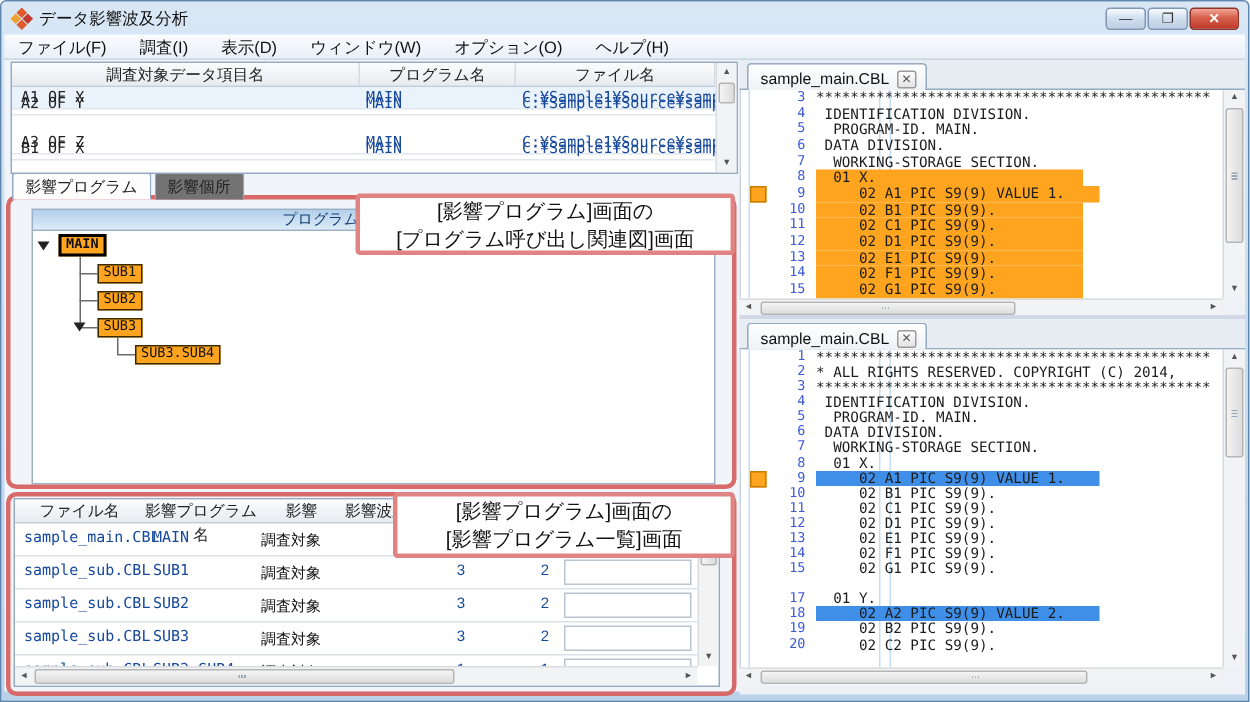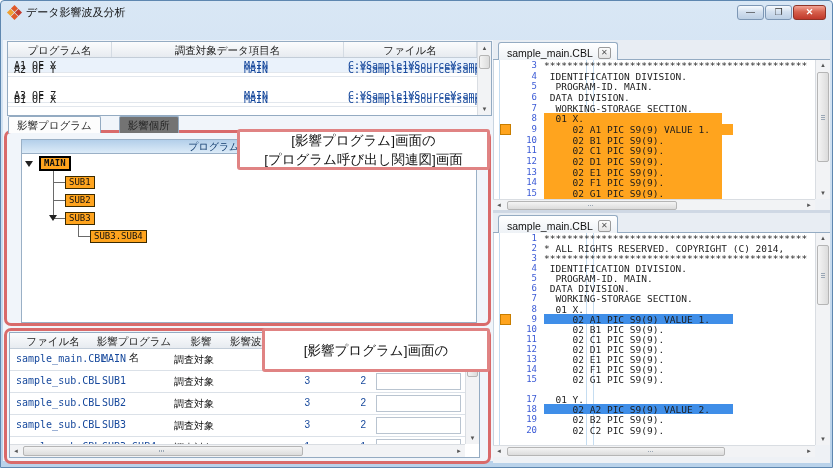--- a/index.html
+++ b/index.html
@@ -40,21 +40,21 @@
   #tgt .hdr div { font-size:10.5px; color:#222; text-align:center; line-height:16px; border-right:1px solid #d4dbe3; }
   .trow { position:absolute; left:0; right:14px; height:15px; border-bottom:1px solid #e2e7ed; font-size:10px; line-height:15px; }
   .trow span { position:absolute; white-space:nowrap; }
   .vscroll { position:absolute; right:0; top:0; bottom:0; width:14px; background:#f2f3f5; border-left:1px solid #d9dde2; font-size:6px; color:#555; }
   .vscroll .up,.vscroll .dn { position:absolute; left:0; right:0; height:12px; text-align:center; line-height:12px; }
   .vscroll .dn { bottom:0; }
   .thumbv { position:absolute; left:1px; right:1px; background:linear-gradient(90deg,#f4f4f4,#dcdcdc); border:1px solid #b5b5b5; border-radius:2px; }
   .grip { position:absolute; left:3px; right:3px; height:5px; background:repeating-linear-gradient(#9aa7b5 0 1px,transparent 1px 2px); }
 
   
-  .tabs { position:absolute; left:5px; top:76px; height:17px; display:flex; gap:18px; z-index:5; }
+  .tabs { position:absolute; left:5px; top:76px; height:17px; display:flex; gap:2px; z-index:5;align-items:flex-end; }
   .tab { font-size:10.5px; padding:2px 8px 1px; border:1px solid #94abc2; border-bottom:none; border-radius:2px 2px 0 0; background:#737373; color:#222; }
   .tab.active { background:#fdfdfd; }
 
   
   .redrect { position:absolute; border:3px solid #d96a6a; border-radius:7px; z-index:4; pointer-events:none; }
 
   
   #treepanel { position:absolute; left:18px; top:99px; width:456px; height:184px; background:#fff; border:1px solid #9ab0c6; }
   #treepanel .phdr { height:14px; background:linear-gradient(#b3cfea,#dcebf8); border-bottom:1px solid #9ab0c6;
                      font-size:10px; color:#123c6e; text-align:center; line-height:14px; }
@@ -114,27 +114,35 @@
         <i></i>
       </span>
     <span class="title">データ影響波及分析</span>
     <span class="winbtns">
       <span class="wbtn">—</span>
       <span class="wbtn">❐</span>
       <span class="wbtn close">✕</span>
     </span>
   </div>
 
+  <div class="menubar">
+    <span>ファイル(F)</span>
+    <span>調査(I)</span>
+    <span>表示(D)</span>
+    <span>ウィンドウ(W)</span>
+    <span>オプション(O)</span>
+    <span>ヘルプ(H)</span>
+  </div>
 
   <div class="client">
 
     <div id="tgt">
       <div class="hdr">
+        <div style="width:232px">調査対象データ項目名</div>
         <div style="width:104px">プログラム名</div>
-        <div style="width:232px">調査対象データ項目名</div>
         <div style="flex:1">ファイル名</div>
       </div>
       <div class="trow mono" style="top:16px;background:#eaf2fb">
         <span style="left:6px;color:#222">A1 OF X</span>
         <span class="navy" style="left:236px">MAIN</span>
         <span class="navy" style="left:340px">C:¥Sample1¥Source¥sampl</span>
       </div>
       <div class="trow mono" style="top:20px">
         <span style="left:6px;color:#222">A2 OF Y</span>
         <span class="navy" style="left:236px">MAIN</span>
@@ -246,20 +254,21 @@
         <div class="lf">◄</div>
         <div class="thumbh" style="left:13px;width:280px">
             <div class="griph" style="left:135px"></div>
           </div>
         <div class="rt">►</div>
       </div>
     </div>
 
     <div class="anno" style="left:259px;top:288px;width:228px;height:44px">
       <div>[影響プログラム]画面の</div>
+      <div>[影響プログラム一覧]画面</div>
     </div>
 
     <div class="editor" style="top:0;height:170px">
       <div class="edtabbar">
         <div class="edtab">
           <span>sample_main.CBL</span>
           <span class="closebox">✕</span>
         </div>
       </div>
       <div class="edcontent" id="ed-top" style="top:20px;height:139px">

